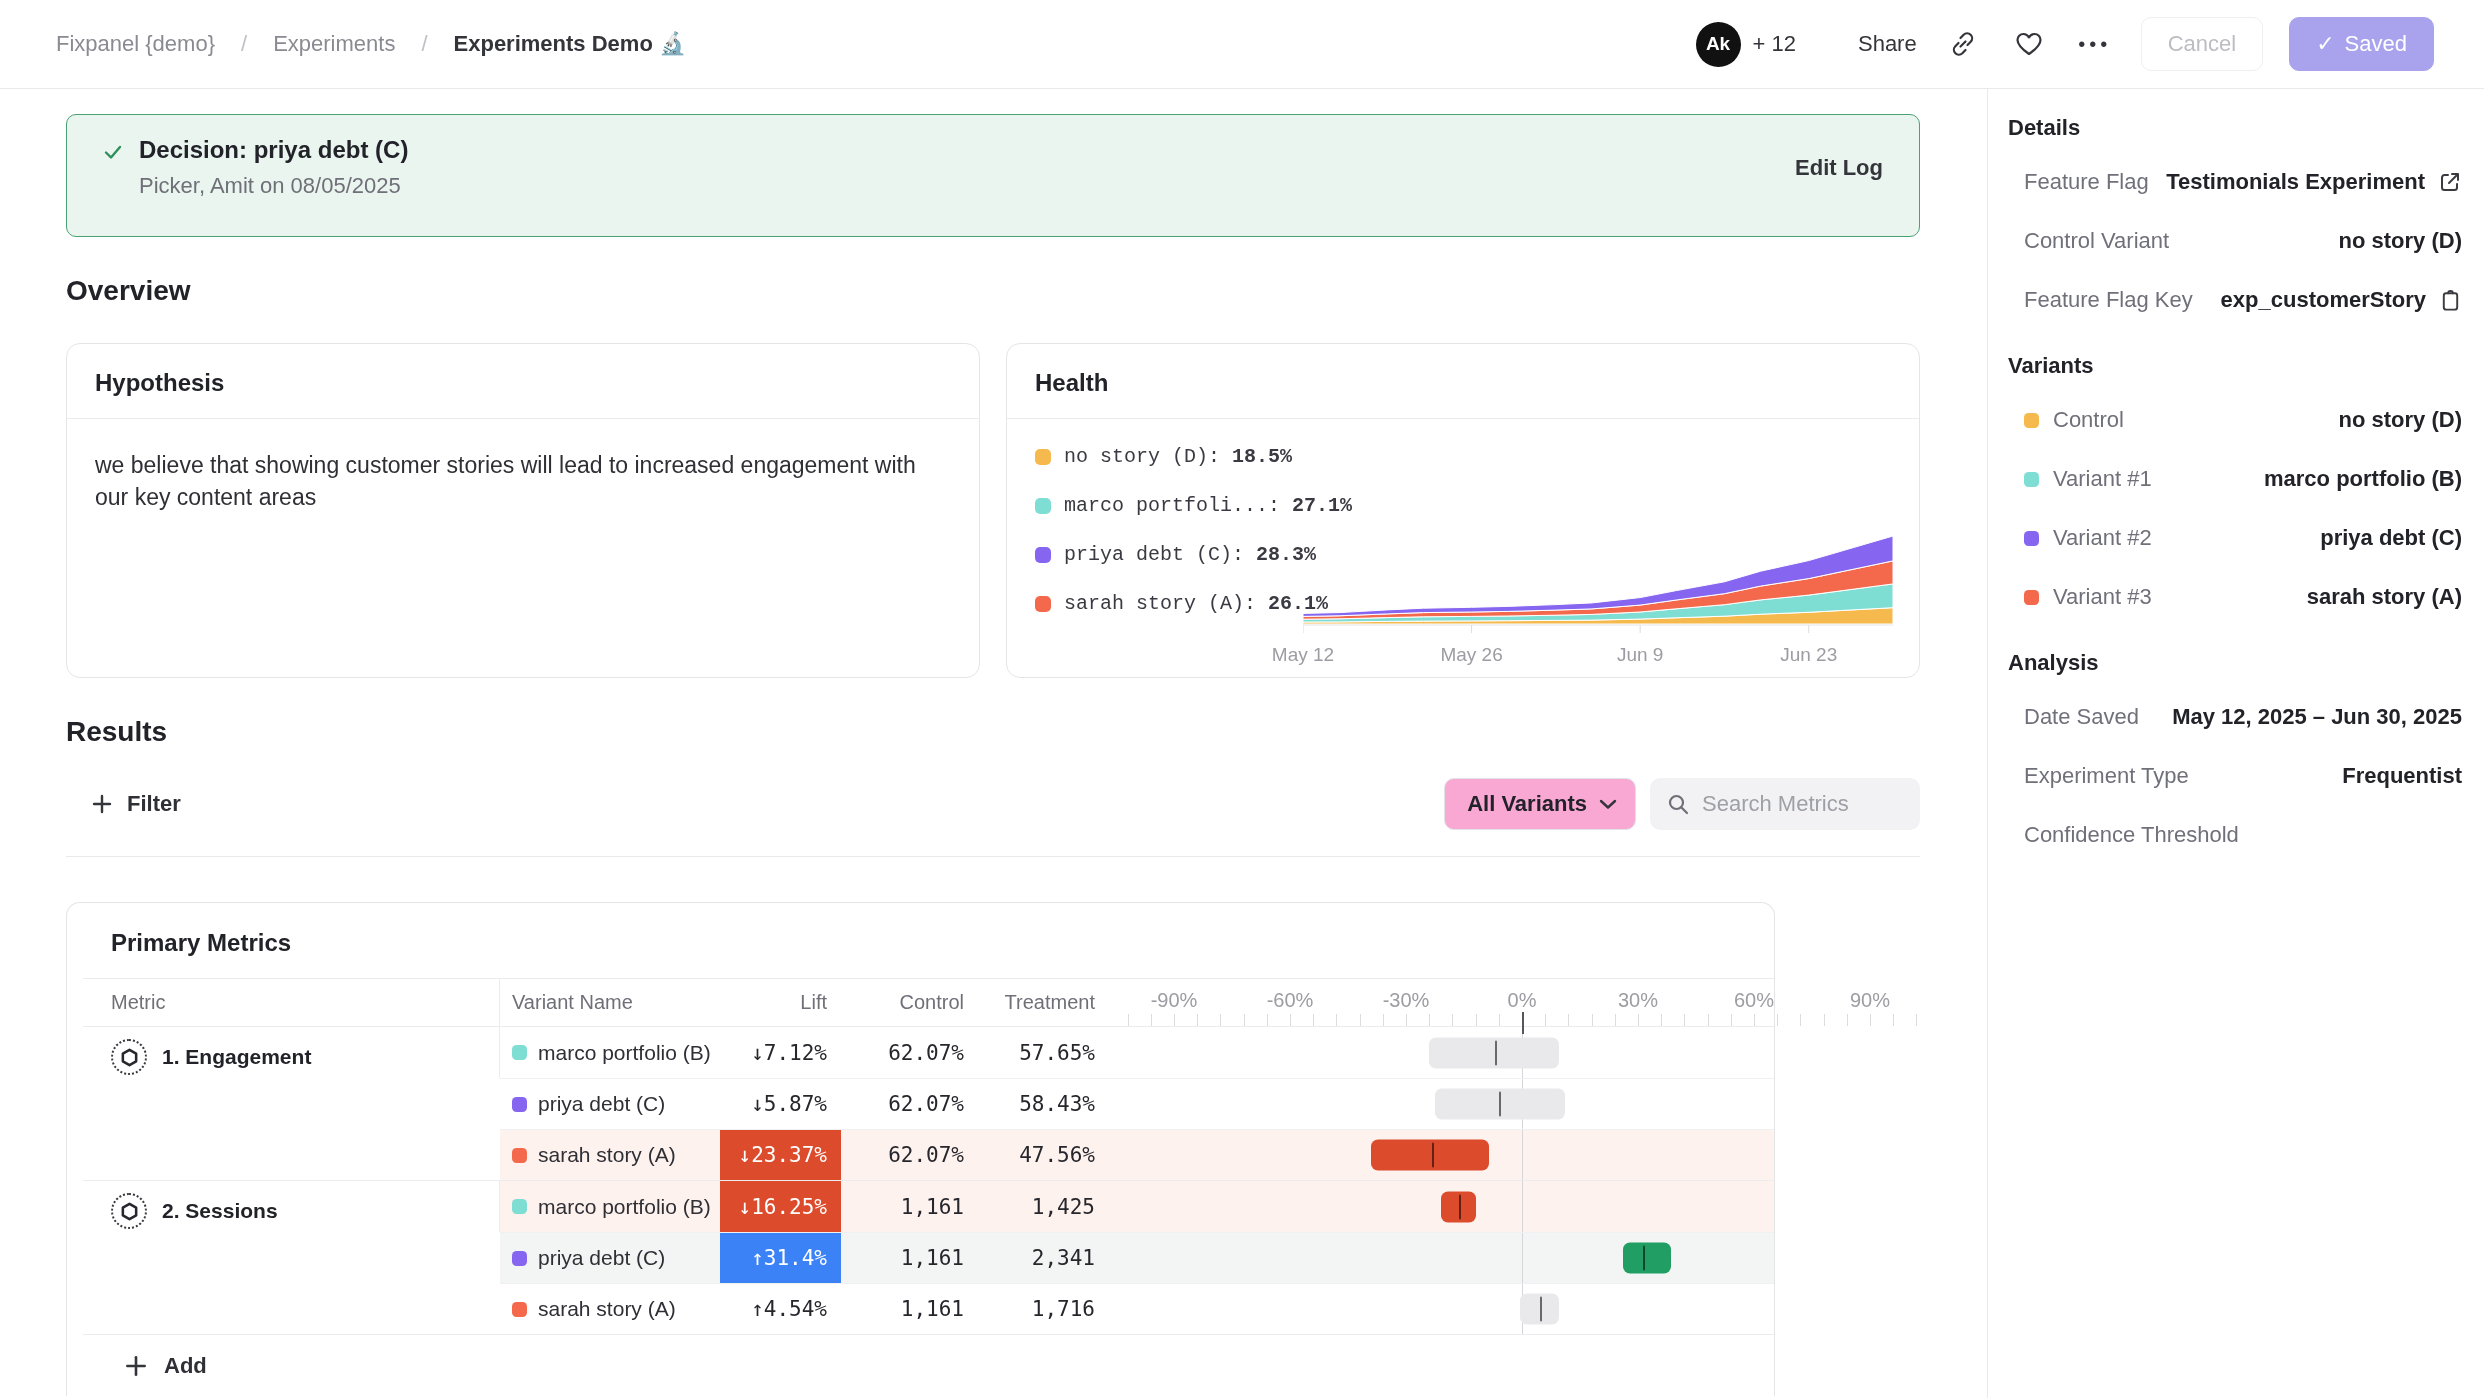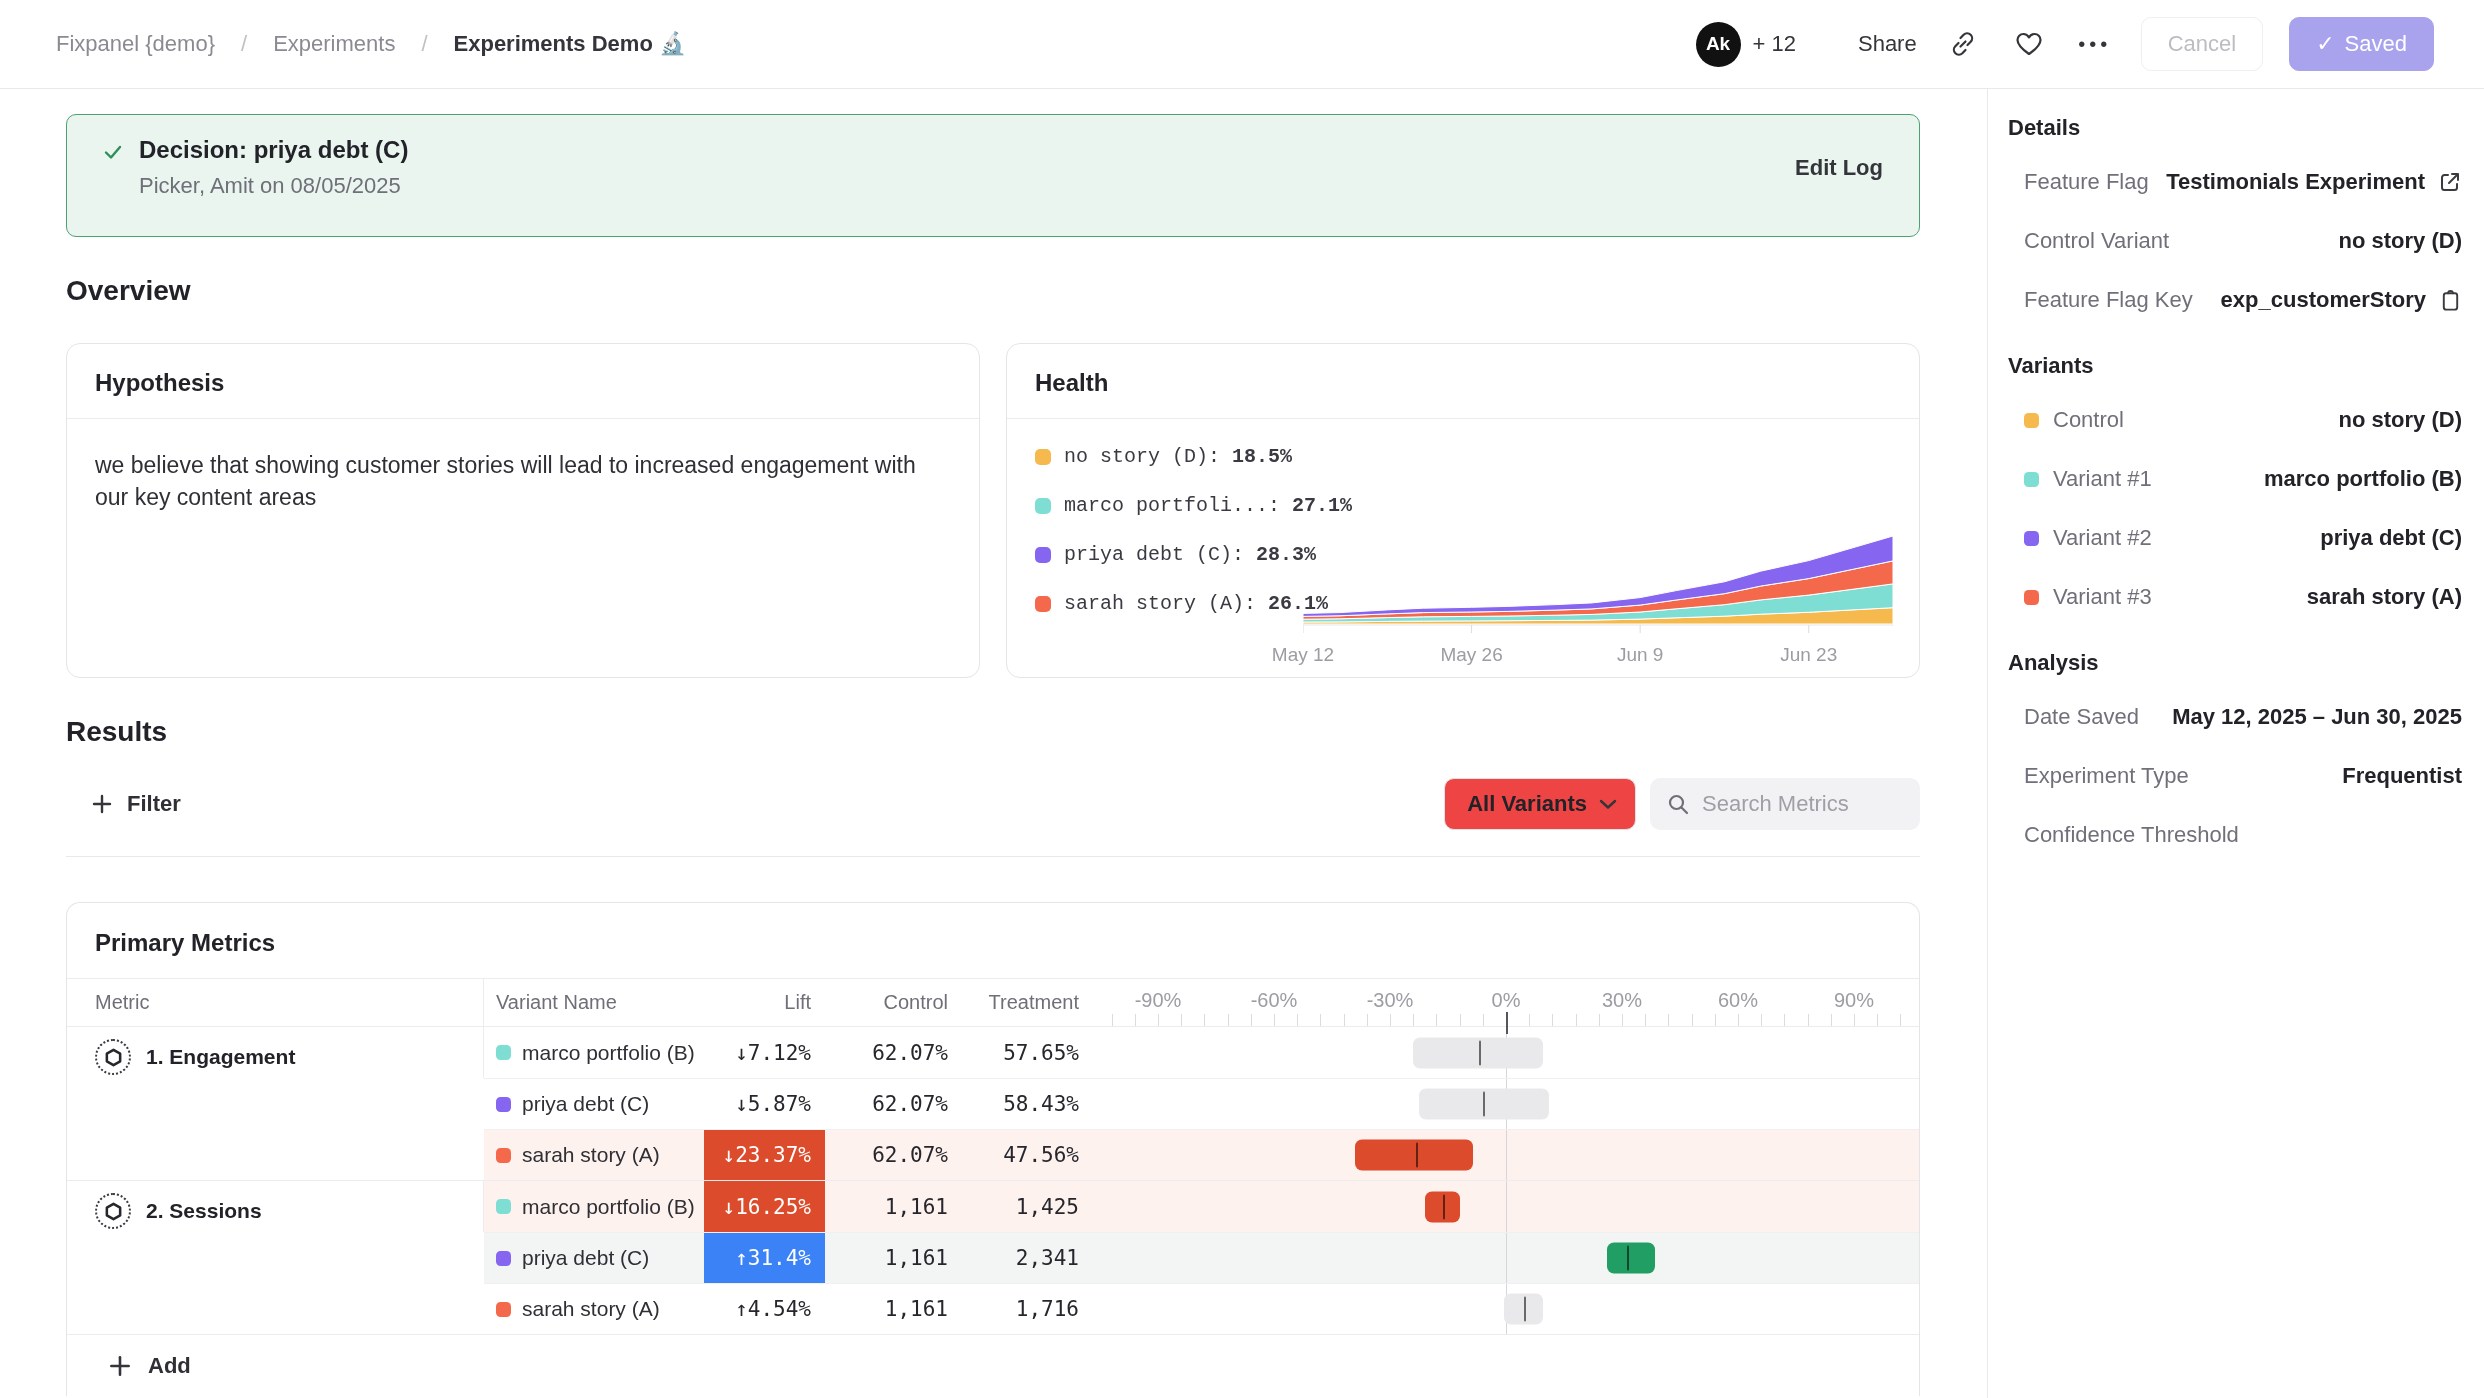--- a/index.html
+++ b/index.html
@@ -51,28 +51,28 @@
   .legend-name::after { content:": "; }
   .legend-val { font-weight:700; }
   .health-chart { position:absolute; right:26px; bottom:16px; width:590px; }
   .hc-labels { position:relative; height:26px; }
   .hc-label { position:absolute; top:4px; transform:translateX(-50%); font-size:19px; color:#9c9ca3; white-space:nowrap; }
 
   
   .filter-row { margin:30px 0 0 66px; width:1854px; display:flex; align-items:center; height:52px; }
   .filter-btn { display:flex; align-items:center; gap:13px; font-size:22px; font-weight:600; color:#2f2f36; cursor:pointer; padding-left:24px; }
   .ctl-right { margin-left:auto; display:flex; align-items:center; gap:14px; }
-  .dd-btn { display:flex; align-items:center; gap:12px; border:1px solid #e3e3e6; border-radius:10px; padding:12px 18px 12px 22px; font-size:22px; font-weight:700; color:#222229; background:#ef4444; cursor:pointer; }
+  .dd-btn { display:flex; align-items:center; gap:12px; border:1px solid #e3e3e6; border-radius:10px; padding:12px 18px 12px 22px; font-size:22px; font-weight:700; color:#222229; background:#f9a8d4; cursor:pointer; }
   .search-box { width:270px; height:52px; background:#f2f2f4; border-radius:10px; display:flex; align-items:center; gap:12px; padding:0 16px; }
   .search-box input { border:none; background:transparent; outline:none; font-size:22px; color:#3a3a42; width:200px; font-family:inherit; }
   .search-box input::placeholder { color:#9ea0a6; }
   .rule { margin:26px 0 0 66px; width:1854px; border-top:1px solid #e9e9ec; }
 
   
-  .pm-card { margin:45px 0 0 66px; width:1854px; border:1px solid #e5e5e8; border-bottom:none; border-radius:14px 14px 0 0; }
+  .pm-card { margin:45px 0 0 66px; width:1709px; border:1px solid #e5e5e8; border-bottom:none; border-radius:14px 14px 0 0;padding-left:16px; }
   .pm-title { padding:26px 28px 21px; font-size:24px; font-weight:700; color:#222229; border-bottom:1px solid #ececef; }
   .pm-header { display:flex; height:48px; align-items:center; font-size:20px; color:#6f6f78; border-bottom:1px solid #ececef; }
   .col-metric { width:417px; flex:none; padding-left:28px; align-self:stretch; display:flex; align-items:center; border-right:1px solid #ececef; }
   .col-variant { width:220px; flex:none; padding-left:12px; }
   .col-lift { width:121px; flex:none; text-align:right; padding-right:14px; }
   .col-control { width:123px; flex:none; text-align:right; }
   .col-treat { width:131px; flex:none; text-align:right; }
   .col-axis { flex:1; position:relative; align-self:stretch; }
   .ax-label { position:absolute; top:10px; transform:translateX(-50%); font-size:20px; color:#9c9ca3; }
   .ax-tick { position:absolute; bottom:0; width:1px; height:12px; background:#dcdcdf; }

